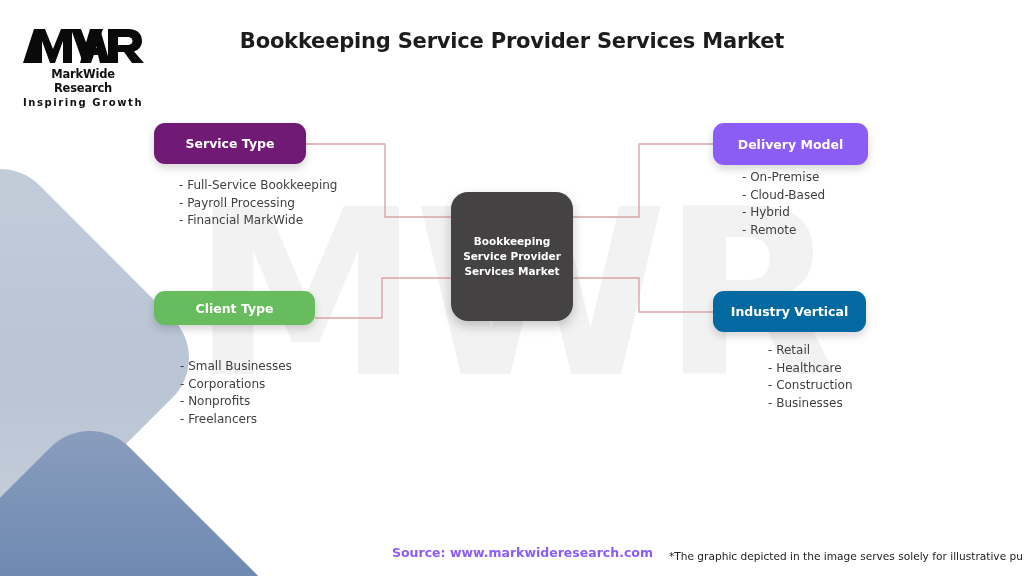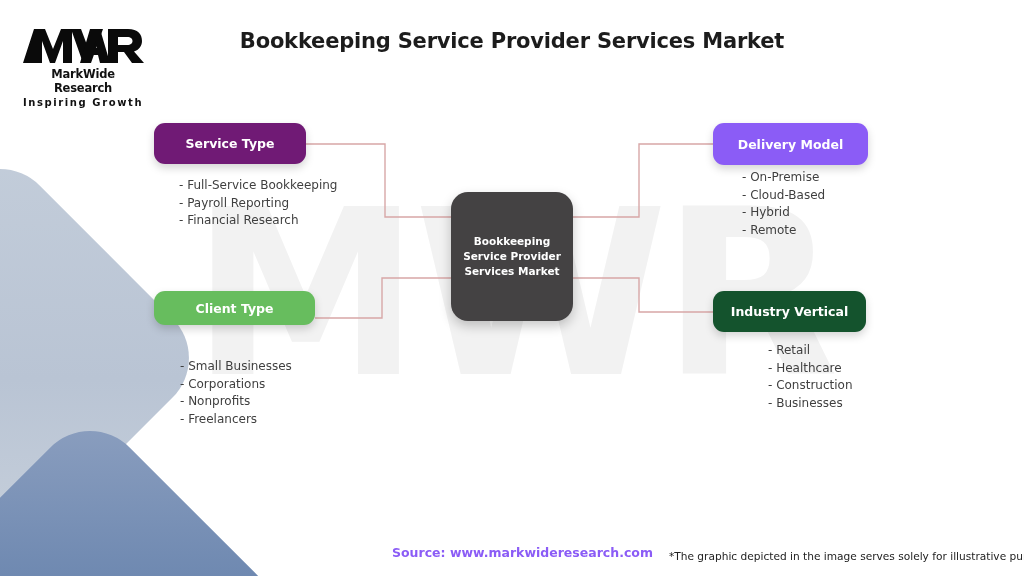--- a/index.html
+++ b/index.html
@@ -161,28 +161,28 @@
 
 <div class="pill" id="node-service" style="background: #701a75;">
   <span>Service Type</span>
 </div>
 <div class="pill" id="node-delivery" style="background: rgb(139, 92, 246);">
   <span>Delivery Model</span>
 </div>
 <div class="pill" id="node-client" style="background: rgb(103, 189, 94);">
   <span>Client Type</span>
 </div>
-<div class="pill" id="node-industry" style="background: #14532d;">
+<div class="pill" id="node-industry" style="background: #0369a1;">
   <span>Industry Vertical</span>
 </div>
 
 <ul class="list" id="list-service">
   <li>- Full-Service Bookkeeping</li>
-  <li>- Payroll Reporting</li>
-  <li>- Financial Research</li>
+  <li>- Payroll Processing</li>
+  <li>- Financial MarkWide</li>
 </ul>
 
 <ul class="list" id="list-delivery">
   <li>- On-Premise</li>
   <li>- Cloud-Based</li>
   <li>- Hybrid</li>
   <li>- Remote</li>
 </ul>
 
 <ul class="list" id="list-client">

